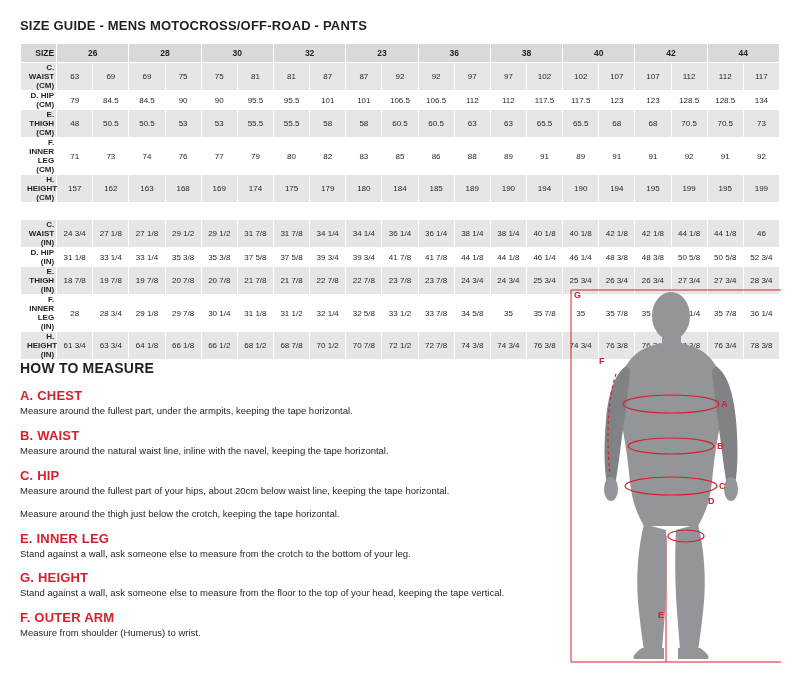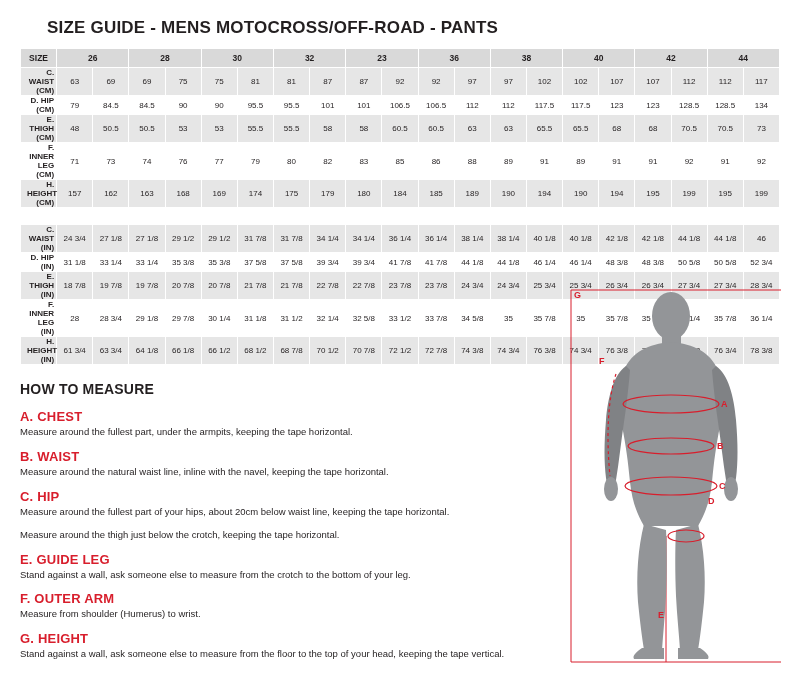--- a/index.html
+++ b/index.html
@@ -10,25 +10,24 @@
     font-family: "Liberation Sans", sans-serif;
     color: #231f20;
   }
   .page {
     position: relative;
     width: 800px; height: 677px;
     padding: 18px 20px 0 20px;
   }
   
   .title {
-    font-size: 17px;
+    font-size: 13px;
     letter-spacing: 0.2px;
     margin-bottom: 10px;
     white-space: nowrap;
-    margin-left: 27px;
   }
   .title .t-bold { font-weight: bold; }
 
   
   table.size {
     border-collapse: collapse;
     width: 760px;
     table-layout: fixed;
   }
   table.size td, table.size th {
@@ -54,21 +53,20 @@
     width: 96px;
   }
   tr.shade td { background: #e6e6e6; }
   tr.plain td { background: #ffffff; }
   tr.shade td.rowlabel { background: #e6e6e6; }
   tr.plain td.rowlabel { background: #ffffff; }
   .spacer-row td { border: none; height: 7px; background: #ffffff; }
 
   
   .howto {
-    margin-top: 16px;
     width: 580px;
   }
   .howto h2 {
     font-size: 14px;
     font-weight: bold;
     margin: 0 0 12px 0;
     letter-spacing: 0.2px;
   }
   .m-item { margin-bottom: 11px; }
   .m-head {
@@ -99,21 +97,21 @@
 <div class="page">
 
   <div class="title">
     <span class="t-bold">SIZE GUIDE</span>
     <span class="t-bold">- MENS MOTOCROSS/OFF-ROAD - PANTS</span>
   </div>
 
   <table class="size">
     <thead>
       <tr>
-        <th class="size-head rowlabel" style="text-align:center;">SIZE</th>
+        <th class="size-head rowlabel" style="text-align:right;">SIZE</th>
         <th class="size-head" colspan="2">26</th>
         <th class="size-head" colspan="2">28</th>
         <th class="size-head" colspan="2">30</th>
         <th class="size-head" colspan="2">32</th>
         <th class="size-head" colspan="2">23</th>
         <th class="size-head" colspan="2">36</th>
         <th class="size-head" colspan="2">38</th>
         <th class="size-head" colspan="2">40</th>
         <th class="size-head" colspan="2">42</th>
         <th class="size-head" colspan="2">44</th>
@@ -368,30 +366,30 @@
           <div class="m-desc">Measure around the natural waist line, inline with the navel, keeping the tape horizontal.</div>
         </div>
         <div class="m-item">
           <div class="m-head">C. HIP</div>
           <div class="m-desc">Measure around the fullest part of your hips, about 20cm below waist line, keeping the tape horizontal.</div>
         </div>
         <div class="m-item">
           <div class="m-desc">Measure around the thigh just below the crotch, keeping the tape horizontal.</div>
         </div>
         <div class="m-item">
-          <div class="m-head">E. GUIDE LEG</div>
+          <div class="m-head">E. INNER LEG</div>
           <div class="m-desc">Stand against a wall, ask someone else to measure from the crotch to the bottom of your leg.</div>
+        </div>
+        <div class="m-item">
+          <div class="m-head">G. HEIGHT</div>
+          <div class="m-desc">Stand against a wall, ask someone else to measure from the floor to the top of your head, keeping the tape vertical.</div>
         </div>
         <div class="m-item">
           <div class="m-head">F. OUTER ARM</div>
           <div class="m-desc">Measure from shoulder (Humerus) to wrist.</div>
-        </div>
-        <div class="m-item">
-          <div class="m-head">G. HEIGHT</div>
-          <div class="m-desc">Stand against a wall, ask someone else to measure from the floor to the top of your head, keeping the tape vertical.</div>
         </div>
       </div>
   </div>
 
   <div class="figure">
     <svg width="220" height="380" viewBox="0 0 220 380">
 
       <line x1="5" y1="4" x2="215" y2="4" stroke="#d81e2c" stroke-width="1"></line>
       <line x1="5" y1="4" x2="5" y2="376" stroke="#d81e2c" stroke-width="1"></line>
       <line x1="5" y1="376" x2="215" y2="376" stroke="#d81e2c" stroke-width="1"></line>

